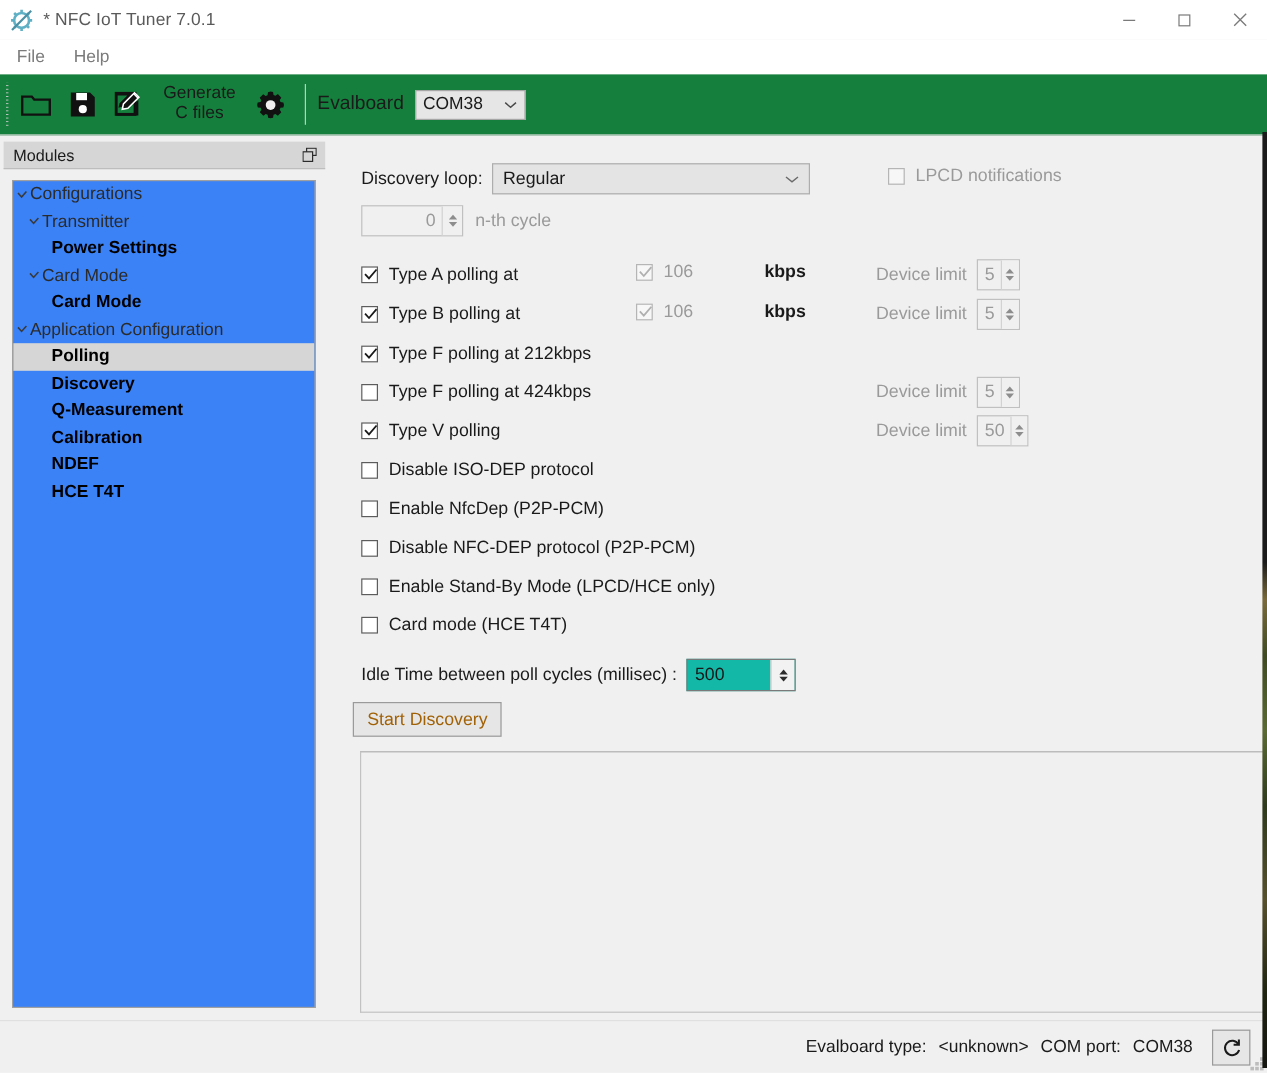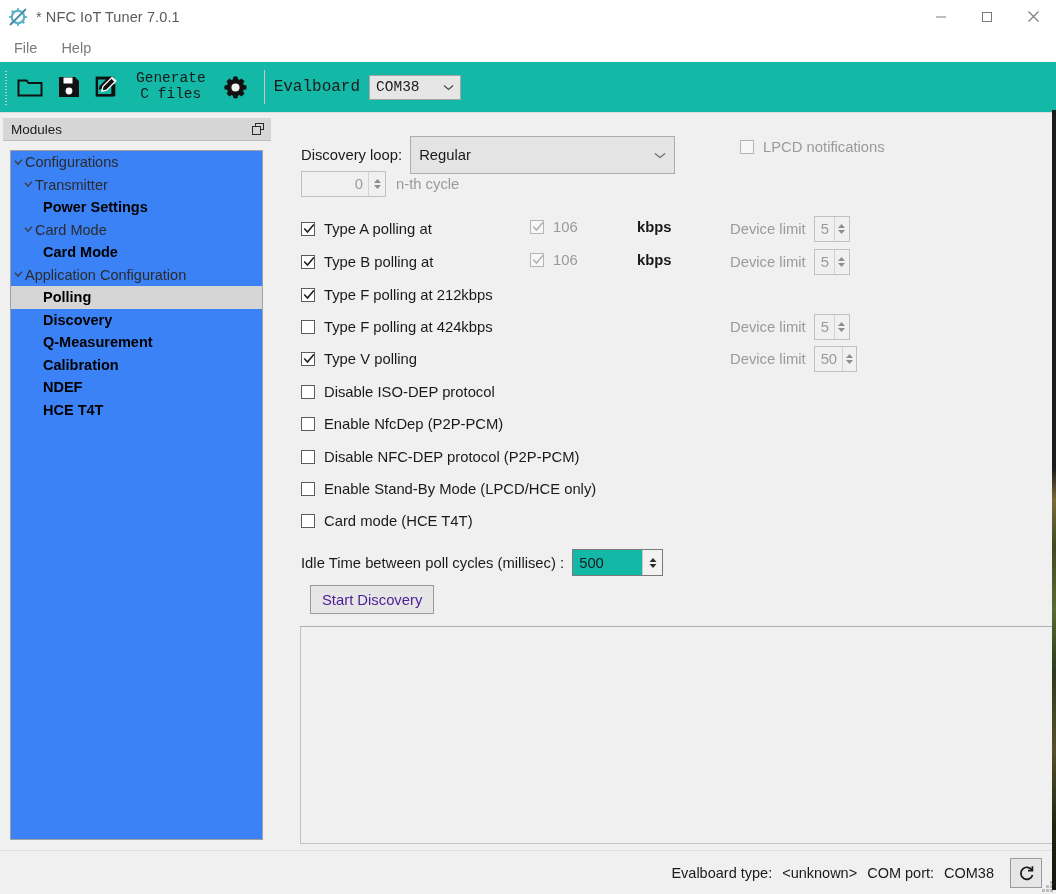--- a/index.html
+++ b/index.html
@@ -47,23 +47,23 @@
     display: flex; align-items: center;
   }
   .menu-item {
     font-size: 14.5px; color: #7b7b7b;
     padding: 2px 10px; margin-left: 4px;
   }
 
   
   #toolbar {
     position: absolute; left: 0; top: 62px; width: 1056px; height: 50px;
-    background: #14b8a6;
+    background: #15803d;
     border-bottom: 1px solid #dcdcdc;
-    display: flex; align-items: center; font-family: Liberation Mono, monospace;
+    display: flex; align-items: center;
   }
   #tb-grip {
     width: 8px; height: 36px; margin-left: 2px;
     background-image: repeating-linear-gradient(to bottom, #c8c8c8 0 1px, transparent 1px 3px);
     background-size: 2px 3px; background-repeat: repeat-y;
     background-position: 3px 2px;
   }
   .tb-btn {
     display: flex; align-items: center; justify-content: center;
     height: 40px; padding: 0 7px;
@@ -132,21 +132,21 @@
   }
   .lbl { font-size: 14.8px; color: #1a1a1a; }
   .lbl.dim { color: #9a9a9a; }
 
   #row-loop {
     position: absolute; left: 27px; top: 20px;
     display: flex; align-items: center;
   }
   #loop-label { margin-right: 8px; }
   #loop-select {
-    width: 265px; height: 38px; box-sizing: border-box;
+    width: 265px; height: 26px; box-sizing: border-box;
     border: 1px solid #adadad; background: #e4e4e4;
     display: flex; align-items: center; padding: 0 8px;
     font-size: 14.8px; color: #1a1a1a;
   }
   #loop-select .caret { margin-left: auto; }
 
   #lpcd-row {
     position: absolute; left: 466px; top: 23px;
     display: flex; align-items: center;
   }
@@ -201,25 +201,25 @@
   }
   .devlimit .dl-label { font-size: 14.8px; color: #9a9a9a; margin-right: 8px; }
 
   #idle-row {
     position: absolute; left: 27px; top: 433px;
     display: flex; align-items: center;
   }
   #idle-label { margin-right: 8px; }
 
   #start-btn {
-    position: absolute; left: 36px; top: 469px;
+    position: absolute; left: 20px; top: 469px;
     height: 27px; padding: 0 11px;
     border: 1px solid #9a9a9a; background: #e6e6e6;
     display: flex; align-items: center;
-    font-size: 14.8px; color: #4c1d95;
+    font-size: 14.8px; color: #a16207;
   }
 
   #logarea {
     position: absolute; left: 26px; top: 510px;
     width: 754px; height: 218px;
     border: 1px solid #c2c2c2; border-top-color: #b0b0b0;
     background: #f0f0f0; box-sizing: border-box;
   }
 
   

